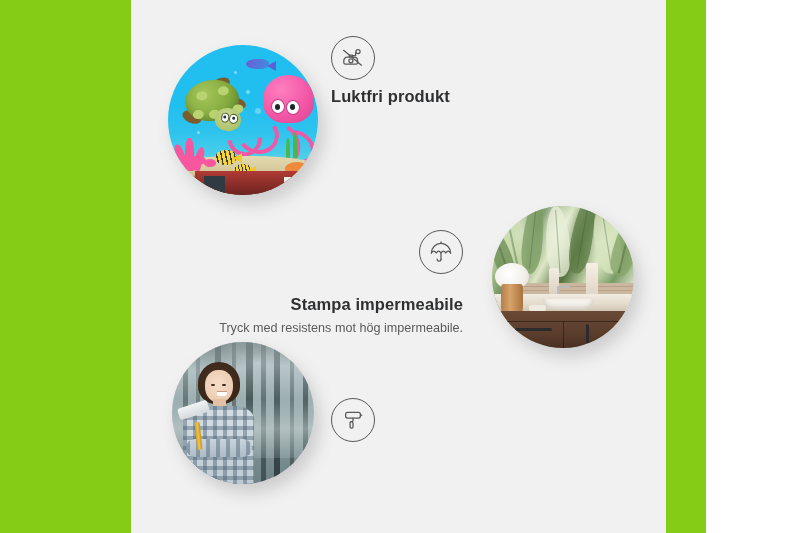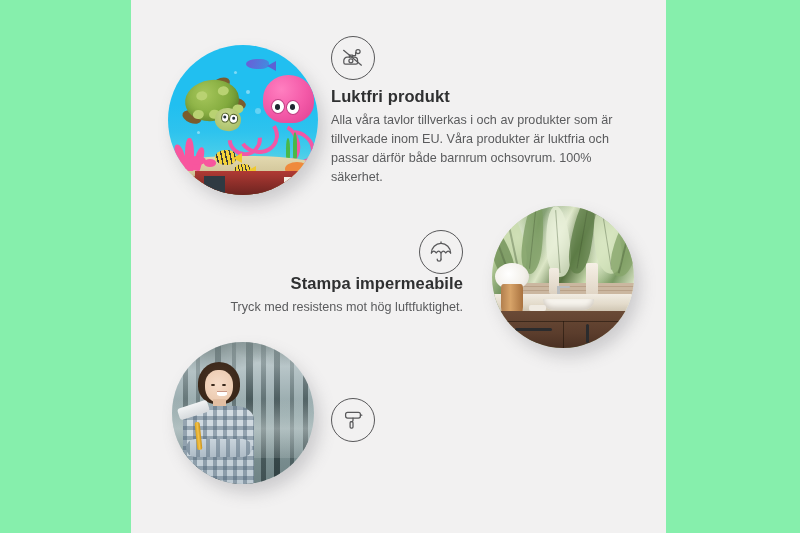--- a/index.html
+++ b/index.html
@@ -11,23 +11,23 @@
     width: 800px;
     height: 533px;
     overflow: hidden;
     font-family: "Liberation Sans", sans-serif;
     -webkit-font-smoothing: antialiased;
   }
 
   
   #page {
     position: relative;
-    width: 800px;
+    width: 706px;
     height: 533px;
-    background: #86efac;
+    background: #84cc16;
   }
 
   
   #panel {
     position: absolute;
     left: 131px;
     top: 0;
     width: 535px;
     height: 533px;
     background: #f2f1f1;
@@ -299,21 +299,21 @@
   
   #photo1 { left:168px; top:45px; width:150px; height:150px; }
   #photo2 { left:492px; top:206px; width:142px; height:142px; }
   #photo3 { left:172px; top:342px; width:142px; height:142px; }
 
   #feat1 { left:331px; top:36px; width:300px; }
   #feat2 { left:213px; top:230px; width:250px; text-align:right; }
   #feat3 { left:331px; top:398px; width:260px; }
 
   #feat2 .icon-wrap { display:flex; justify-content:flex-end; }
-  #feat2 .feat-title { margin-top:0; }
+  #feat2 .feat-title { margin-top:21px; }
   #feat2 .feat-desc { font-size:12.6px; }
 
   #feat3 .feat-desc { font-size:12.6px; }
 </style>
 </head>
 <body>
 
 <div id="page">
 
   <div id="panel"></div>
@@ -385,21 +385,20 @@
           <path d="M8.2 13.2 h7.0 a3.4 3.4 0 0 1 3.4 3.4 v2.0 a1.6 1.6 0 0 1 -1.6 1.6 h-10.6 a1.6 1.6 0 0 1 -1.6 -1.6 v-2.0 a3.4 3.4 0 0 1 3.4 -3.4 z"></path>
           <path d="M10.4 13.2 v-2.0 h3.2 v2.0"></path>
           <path d="M13.6 11.6 h3.0 v-3.1"></path>
           <circle cx="19.0" cy="7.6" r="2.1"></circle>
           <circle cx="11.9" cy="16.8" r="2.0"></circle>
           <path d="M4.6 6.3 L22.4 21.2"></path>
         </svg>
       </div>
     </div>
     <div class="feat-title">Luktfri produkt</div>
-    <div class="feat-desc">Alla våra tavlor tillverkas i och av produkter som är tillverkade inom EU. Våra produkter är luktfria och passar därför både barnrum ochsovrum. 100% säkerhet.</div>
   </div>
 
   <div class="photo" id="photo2">
     <div class="scene">
       <div class="bath-wall"></div>
 
       <div class="leaf" style="left:6%;  top:2%;  width:16%; height:46%; background:#c9dcae; transform:rotate(-12deg);"></div>
       <div class="leaf" style="left:22%; top:-4%; width:14%; height:52%; background:#7e9e64; transform:rotate(6deg);"></div>
       <div class="leaf" style="left:38%; top:0%;  width:17%; height:50%; background:#e7efd6; transform:rotate(-4deg);"></div>
       <div class="leaf" style="left:56%; top:-6%; width:15%; height:54%; background:#5f7f48; transform:rotate(10deg);"></div>
@@ -437,21 +436,21 @@
         <svg width="28" height="28" viewBox="0 0 28 28" fill="none" stroke="#58585a" stroke-width="1.25" stroke-linecap="round" stroke-linejoin="round">
           <path d="M4.4 15.0 a9.6 9.6 0 0 1 19.2 0"></path>
           <path d="M4.4 15.0 c1.6 -2.4 3.2 -2.4 4.8 0 c1.6 -2.4 3.2 -2.4 4.8 0 c1.6 -2.4 3.2 -2.4 4.8 0 c1.6 -2.4 3.2 -2.4 4.8 0"></path>
           <path d="M14 15.0 v6.2"></path>
           <path d="M14 21.2 a1.9 1.9 0 0 1 -3.8 0"></path>
           <path d="M14 5.4 v-1.5"></path>
         </svg>
       </div>
     </div>
     <div class="feat-title">Stampa impermeabile</div>
-    <div class="feat-desc">Tryck med resistens mot hög luftfuktighet.</div>
+    <div class="feat-desc">Tryck med resistens mot hög impermeabile.</div>
   </div>
 
   <div class="photo" id="photo3">
     <div class="scene">
       <div class="forest-bg"></div>
       <div class="canopy"></div>
 
       <div class="tree" style="left:8%;  width:3.5%; opacity:.55;"></div>
       <div class="tree" style="left:17%; width:2.6%; opacity:.45;"></div>
       <div class="tree" style="left:30%; width:4.5%; opacity:.8;"></div>

